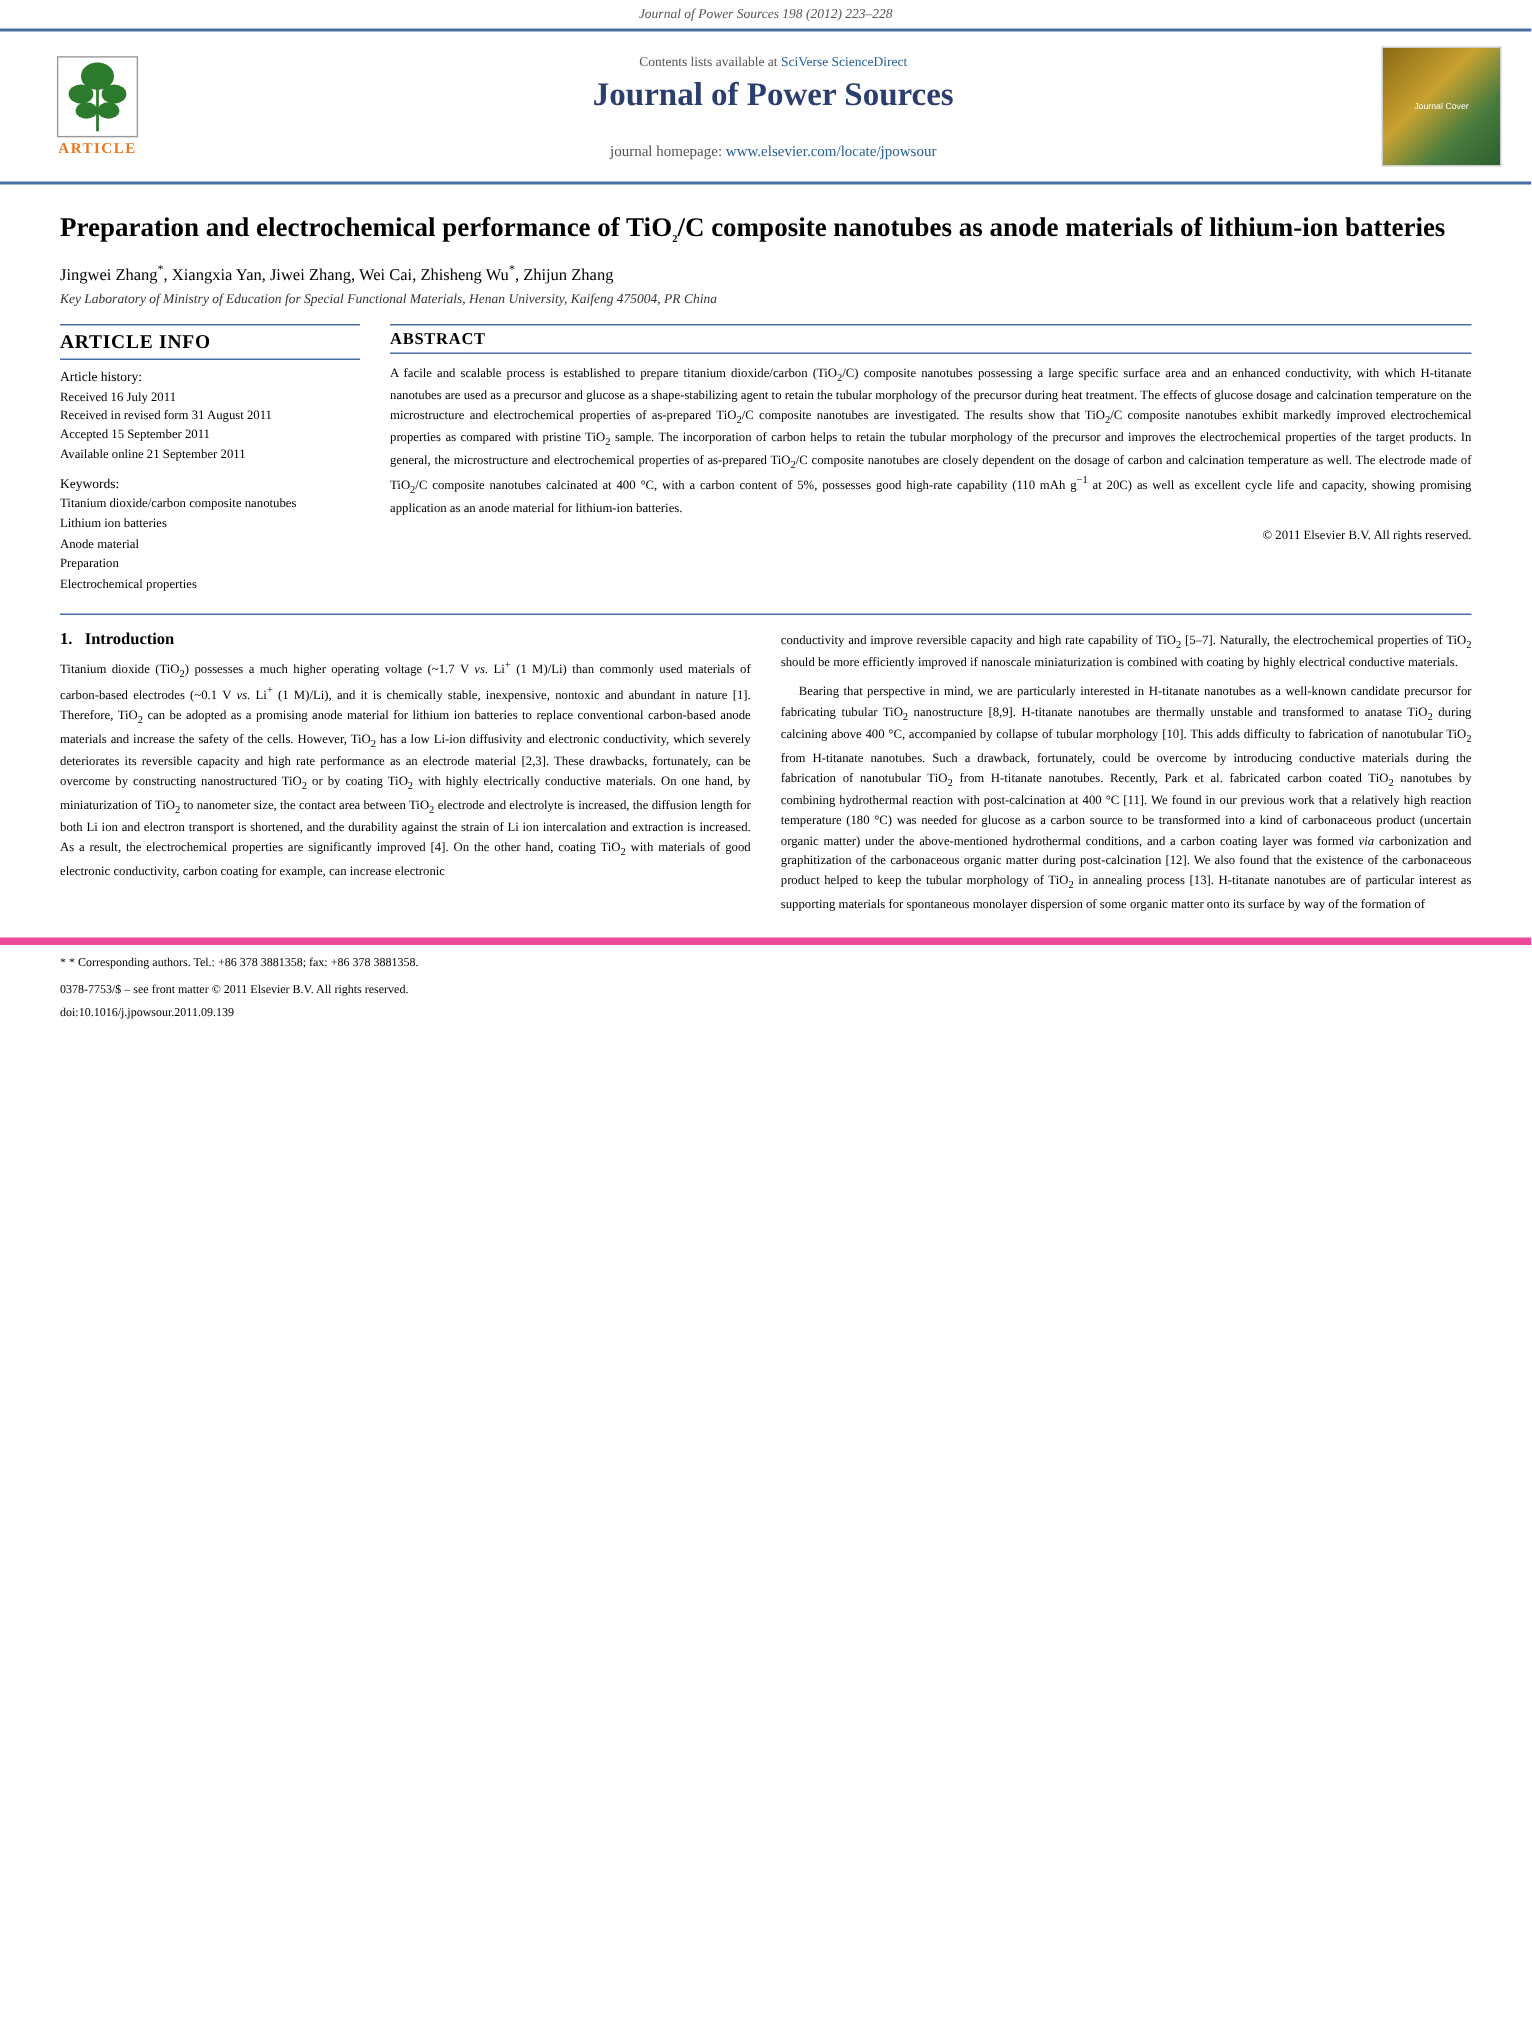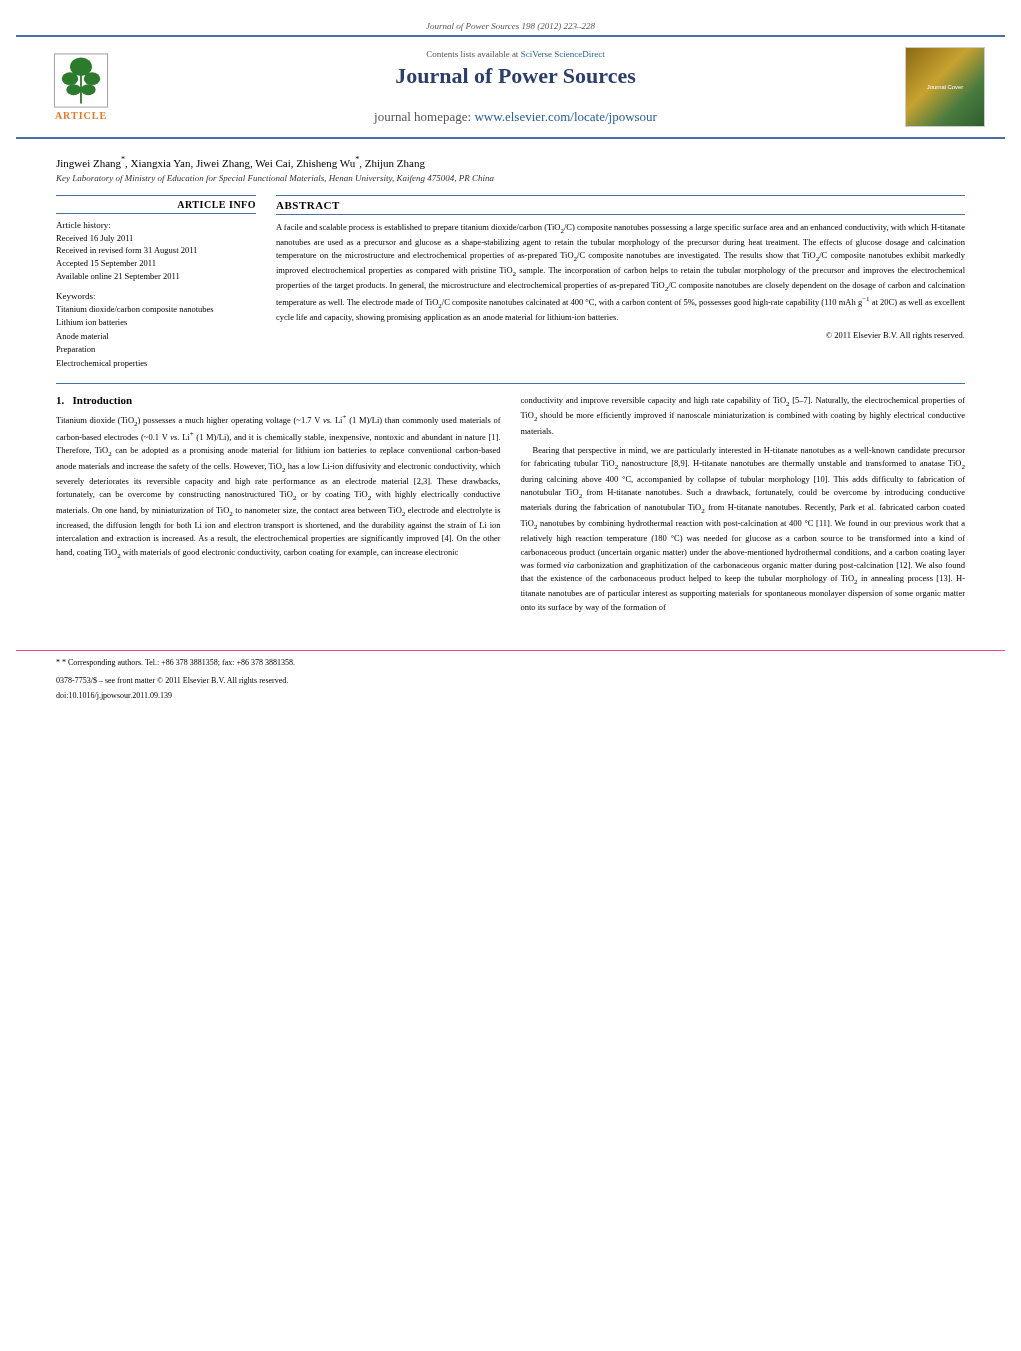--- a/index.html
+++ b/index.html
@@ -9,21 +9,21 @@
       font-size: 10px;
       color: #000;
       width: 1021px;
       min-height: 1351px;
     }
 
     .page-wrapper {
       width: 1021px;
       min-height: 1351px;
       background: #fff;
-      padding: 16px;
+      padding: 0;
     }
 
     
     .journal-top-bar {
       background: #fff;
       border-bottom: 2px solid #4a6fa5;
       padding: 4px 20px;
       text-align: center;
     }
     .journal-top-bar .journal-ref {
@@ -74,21 +74,21 @@
       text-decoration: none;
     }
     .journal-title-main {
       font-size: 22px;
       font-weight: bold;
       color: #2c3e6e;
       font-family: "Times New Roman", serif;
       margin-bottom: 20px;
     }
     .journal-homepage {
-      font-size: 13px;
+      font-size: 10px;
       color: #555;
     }
     .journal-homepage a {
       color: #2a6099;
       text-decoration: none;
     }
     .journal-cover-img {
       width: 80px;
       height: 80px;
       background: linear-gradient(135deg, #8b6914 0%, #c8a230 30%, #4a7c3f 60%, #2c5f2e 100%);
@@ -143,30 +143,29 @@
       margin-bottom: 12px;
     }
 
     
     .article-info {
       width: 200px;
       flex-shrink: 0;
     }
 
     .info-section-title {
-      font-size: 10px;
+      font-size: 13px;
       font-weight: bold;
       text-transform: uppercase;
       letter-spacing: 0.5px;
       border-top: 1px solid #4a6fa5;
       border-bottom: 1px solid #4a6fa5;
       padding: 3px 0;
       margin-bottom: 6px;
       color: #000;
-      text-align: right;
     }
 
     .info-subsection-title {
       font-size: 9px;
       margin-bottom: 2px;
       margin-top: 4px;
     }
 
     .info-text {
       font-size: 8.5px;
@@ -245,22 +244,21 @@
       margin-bottom: 6px;
       text-indent: 12px;
     }
 
     .body-text p:first-child {
       text-indent: 0;
     }
 
     
     .article-footer {
-      border-top: 1px solid #ec4899;
-      margin-top: 20px;
+      border-top: 5px solid #ec4899;
       padding-top: 6px;
       padding-left: 40px;
       padding-right: 40px;
     }
 
     .footnote-text {
       font-size: 8px;
       line-height: 1.5;
       color: #000;
     }
@@ -330,20 +328,23 @@
           </linearGradient>
         </defs>
         <rect width="80" height="80" fill="url(#coverGrad)"></rect>
         <text x="40" y="42" text-anchor="middle" fill="white" font-size="6" font-family="Arial">Journal Cover</text>
       </svg>
     </div>
   </div>
 
   <div class="article-content">
 
+    <div class="article-title">
+      Preparation and electrochemical performance of TiO<sub>2</sub>/C composite nanotubes as anode materials of lithium-ion batteries
+    </div>
 
     <div class="authors">
       Jingwei Zhang<sup>*</sup>, Xiangxia Yan, Jiwei Zhang, Wei Cai, Zhisheng Wu<sup>*</sup>, Zhijun Zhang
     </div>
 
     <div class="affiliation">Key Laboratory of Ministry of Education for Special Functional Materials, Henan University, Kaifeng 475004, PR China</div>
 
     <div class="two-column">
 
       <div class="article-info">

